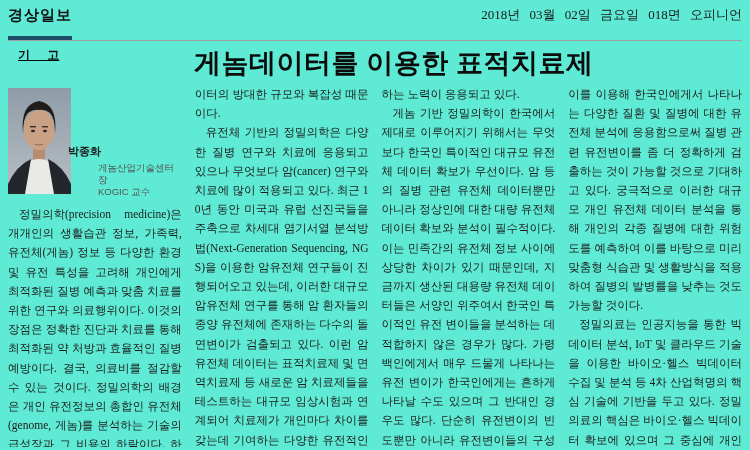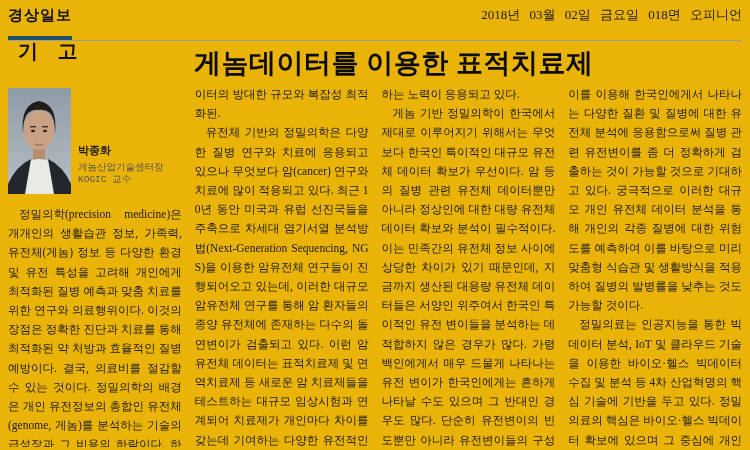--- a/index.html
+++ b/index.html
@@ -2,44 +2,44 @@
 <html><head>
 <meta charset="utf-8">
 <style>
   html, body {
     margin: 0; padding: 0;
     width: 750px; height: 450px;
     background: #ffffff;
     overflow: hidden;
     font-family: "Liberation Serif", "DejaVu Serif", serif;
   }
-  .page { position: relative; width: 750px; height: 450px; background: #eab308; }
+  .page { position: relative; width: 750px; height: 450px; background: #5eead4; }
 
   
   .masthead {
     position: absolute; left: 8px; right: 8px; top: 6px; height: 26px;
     display: flex; justify-content: space-between; align-items: flex-start;
   }
   .paper-name {
     font-family: "Liberation Sans", "DejaVu Sans", sans-serif;
     font-weight: 700; font-size: 15px; color: #111; letter-spacing: 1px;
   }
   .date-line {
     font-size: 13px; color: #1a1a1a; word-spacing: 6px;
   }
 
   
   .top-rule { position: absolute; left: 8px; right: 8px; top: 40px; border-top: 1px solid #9f9f9f; }
   .accent-bar { position: absolute; left: 8px; top: 36px; width: 64px; height: 4px; }
 
   
   .section-label {
-    position: absolute; left: 18px; top: 38px;
+    position: absolute; left: 18px; top: 47px;
     font-family: "Liberation Sans", "DejaVu Sans", sans-serif;
-    font-weight: 700; font-size: 20px; color: #0d0d0d; word-spacing: 14px;
+    font-weight: 700; font-size: 12px; color: #0d0d0d; word-spacing: 14px; text-decoration: underline;
   }
   .article-title {
     position: absolute; left: 194px; top: 45px;
     font-weight: 700; font-size: 27px; color: #0c0c0c; letter-spacing: 0.5px;
   }
 
   
   .body-area {
     position: absolute; left: 8px; right: 8px; top: 85px; height: 362px;
     display: flex; gap: 13px; overflow: hidden;
@@ -51,24 +51,24 @@
   }
   .col p { margin: 0; }
   .col p.indent { text-indent: 11px; }
 
   
   .author-block { position: relative; height: 120px; }
   .photo {
     position: absolute; left: 0; top: 3px; width: 63px; height: 106px;
     overflow: hidden; background: #a6afb8;
   }
-  .caption { position: absolute; left: 70px; top: 60px; line-height: 1.25;
-    font-family: Liberation Mono, monospace; }
+  .caption { position: absolute; left: 60px; top: 60px; line-height: 1.25;
+    font-family: Liberation Sans, sans-serif; }
   .caption .name { font-weight: 700; font-size: 11px; color: #222; margin-bottom: 3px; }
-  .caption .role { font-size: 9.5px; color: #555; }
+  .caption .role { font-size: 9.5px; color: #555; margin-left: 30px; }
 </style>
 </head>
 <body>
 
 <div class="page">
 
   <div class="masthead">
     <div class="paper-name">경상일보</div>
     <div class="date-line">2018년 03월 02일 금요일 018면 오피니언</div>
   </div>
@@ -111,21 +111,21 @@
           <div class="role">KOGIC 교수</div>
         </div>
       </div>
       <div class="col-paragraphs">
           <p class="indent">정밀의학(precision medicine)은 개개인의 생활습관 정보, 가족력, 유전체(게놈) 정보 등 다양한 환경 및 유전 특성을 고려해 개인에게 최적화된 질병 예측과 맞춤 치료를 위한 연구와 의료행위이다. 이것의 장점은 정확한 진단과 치료를 통해 최적화된 약 처방과 효율적인 질병 예방이다. 결국, 의료비를 절감할 수 있는 것이다. 정밀의학의 배경은 개인 유전정보의 총합인 유전체(genome, 게놈)를 분석하는 기술의 급성장과 그 비용의 하락이다. 하지만 유전체 데이터를 실제 임상에 활용하기 위해선 유전체 빅데이터의 정밀한 분석이 필수적인데, 최근 4차 산업의 핵심으로 주목받는 인공지능(Artificial Intelligence, AI)이 유전체 빅데이터 분석에 활용되고 있는 이유가 유전체 데</p>
         </div>
     </div>
 
     <div class="col">
       <div class="col-paragraphs">
-          <p>이터의 방대한 규모와 복잡성 최적화된.</p>
+          <p>이터의 방대한 규모와 복잡성 때문이다.</p>
           <p class="indent">유전체 기반의 정밀의학은 다양한 질병 연구와 치료에 응용되고 있으나 무엇보다 암(cancer) 연구와 치료에 많이 적용되고 있다. 최근 10년 동안 미국과 유럽 선진국들을 주축으로 차세대 염기서열 분석방법(Next-Generation Sequencing, NGS)을 이용한 암유전체 연구들이 진행되어오고 있는데, 이러한 대규모 암유전체 연구를 통해 암 환자들의 종양 유전체에 존재하는 다수의 돌연변이가 검출되고 있다. 이런 암유전체 데이터는 표적치료제 및 면역치료제 등 새로운 암 치료제들을 테스트하는 대규모 임상시험과 연계되어 치료제가 개인마다 차이를 갖는데 기여하는 다양한 유전적인 원인을 이해하는 데 도움을 준다. 또한 최근에는 피 속에 떠다니는 혈중암세포(Circulating Tumor Cell, CTC)와 암세포 유래 DNA(circulating tumor DNA, ctDNA)를 정밀하게 검출하는 액체생검(liquid biopsy) 기술이 급속도로 발전하고 있으며, 이런 혈중암세포와 암세포 유래 DNA를 차세대 염기서열 분석방법으로 분석하여 암의 조기진단과 예후 모니터링에 활용하고자</p>
         </div>
     </div>
 
     <div class="col">
       <div class="col-paragraphs">
           <p>하는 노력이 응용되고 있다.</p>
           <p class="indent">게놈 기반 정밀의학이 한국에서 제대로 이루어지기 위해서는 무엇보다 한국인 특이적인 대규모 유전체 데이터 확보가 우선이다. 암 등의 질병 관련 유전체 데이터뿐만 아니라 정상인에 대한 대량 유전체 데이터 확보와 분석이 필수적이다. 이는 민족간의 유전체 정보 사이에 상당한 차이가 있기 때문인데, 지금까지 생산된 대용량 유전체 데이터들은 서양인 위주여서 한국인 특이적인 유전 변이들을 분석하는 데 적합하지 않은 경우가 많다. 가령 백인에게서 매우 드물게 나타나는 유전 변이가 한국인에게는 흔하게 나타날 수도 있으며 그 반대인 경우도 많다. 단순히 유전변이의 빈도뿐만 아니라 유전변이들의 구성과 조합도 민족 특이적인 면이 강하게 있어 무엇보다 한국인에게서 나타나는 유전변이에 대한 기반 게놈표준 데이터 확보가 절실하다.</p>
         </div>
     </div>

